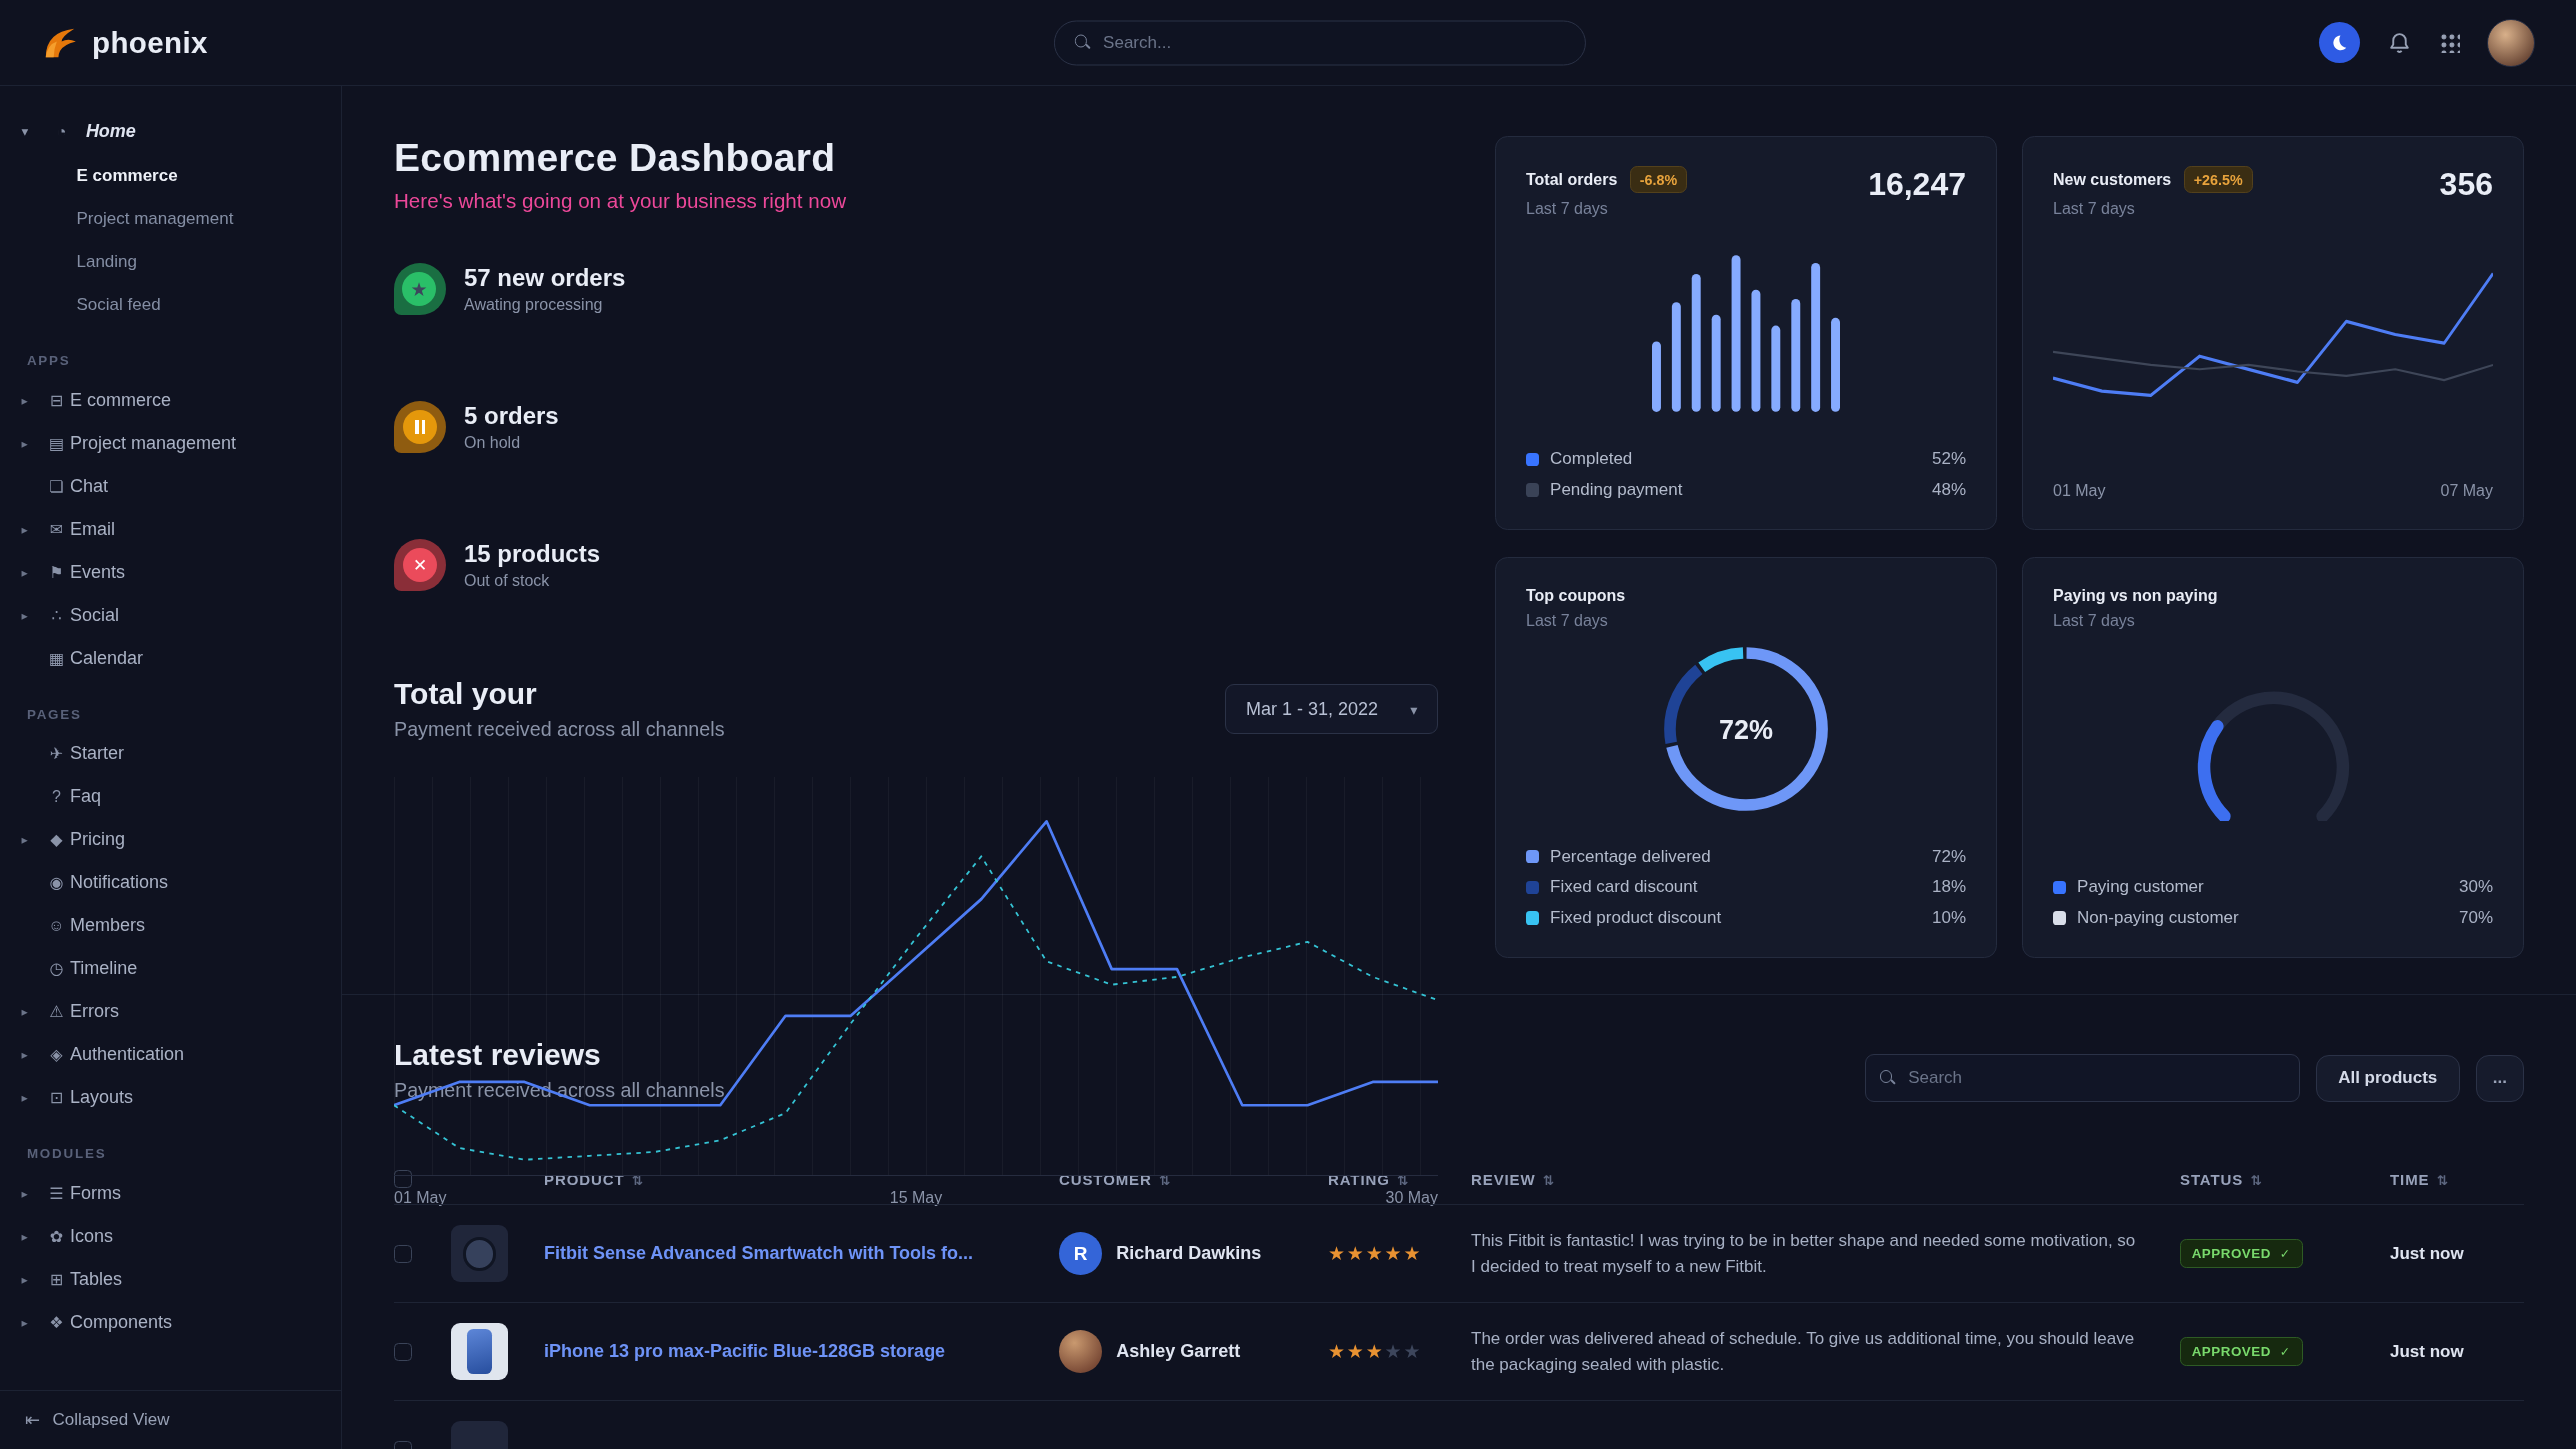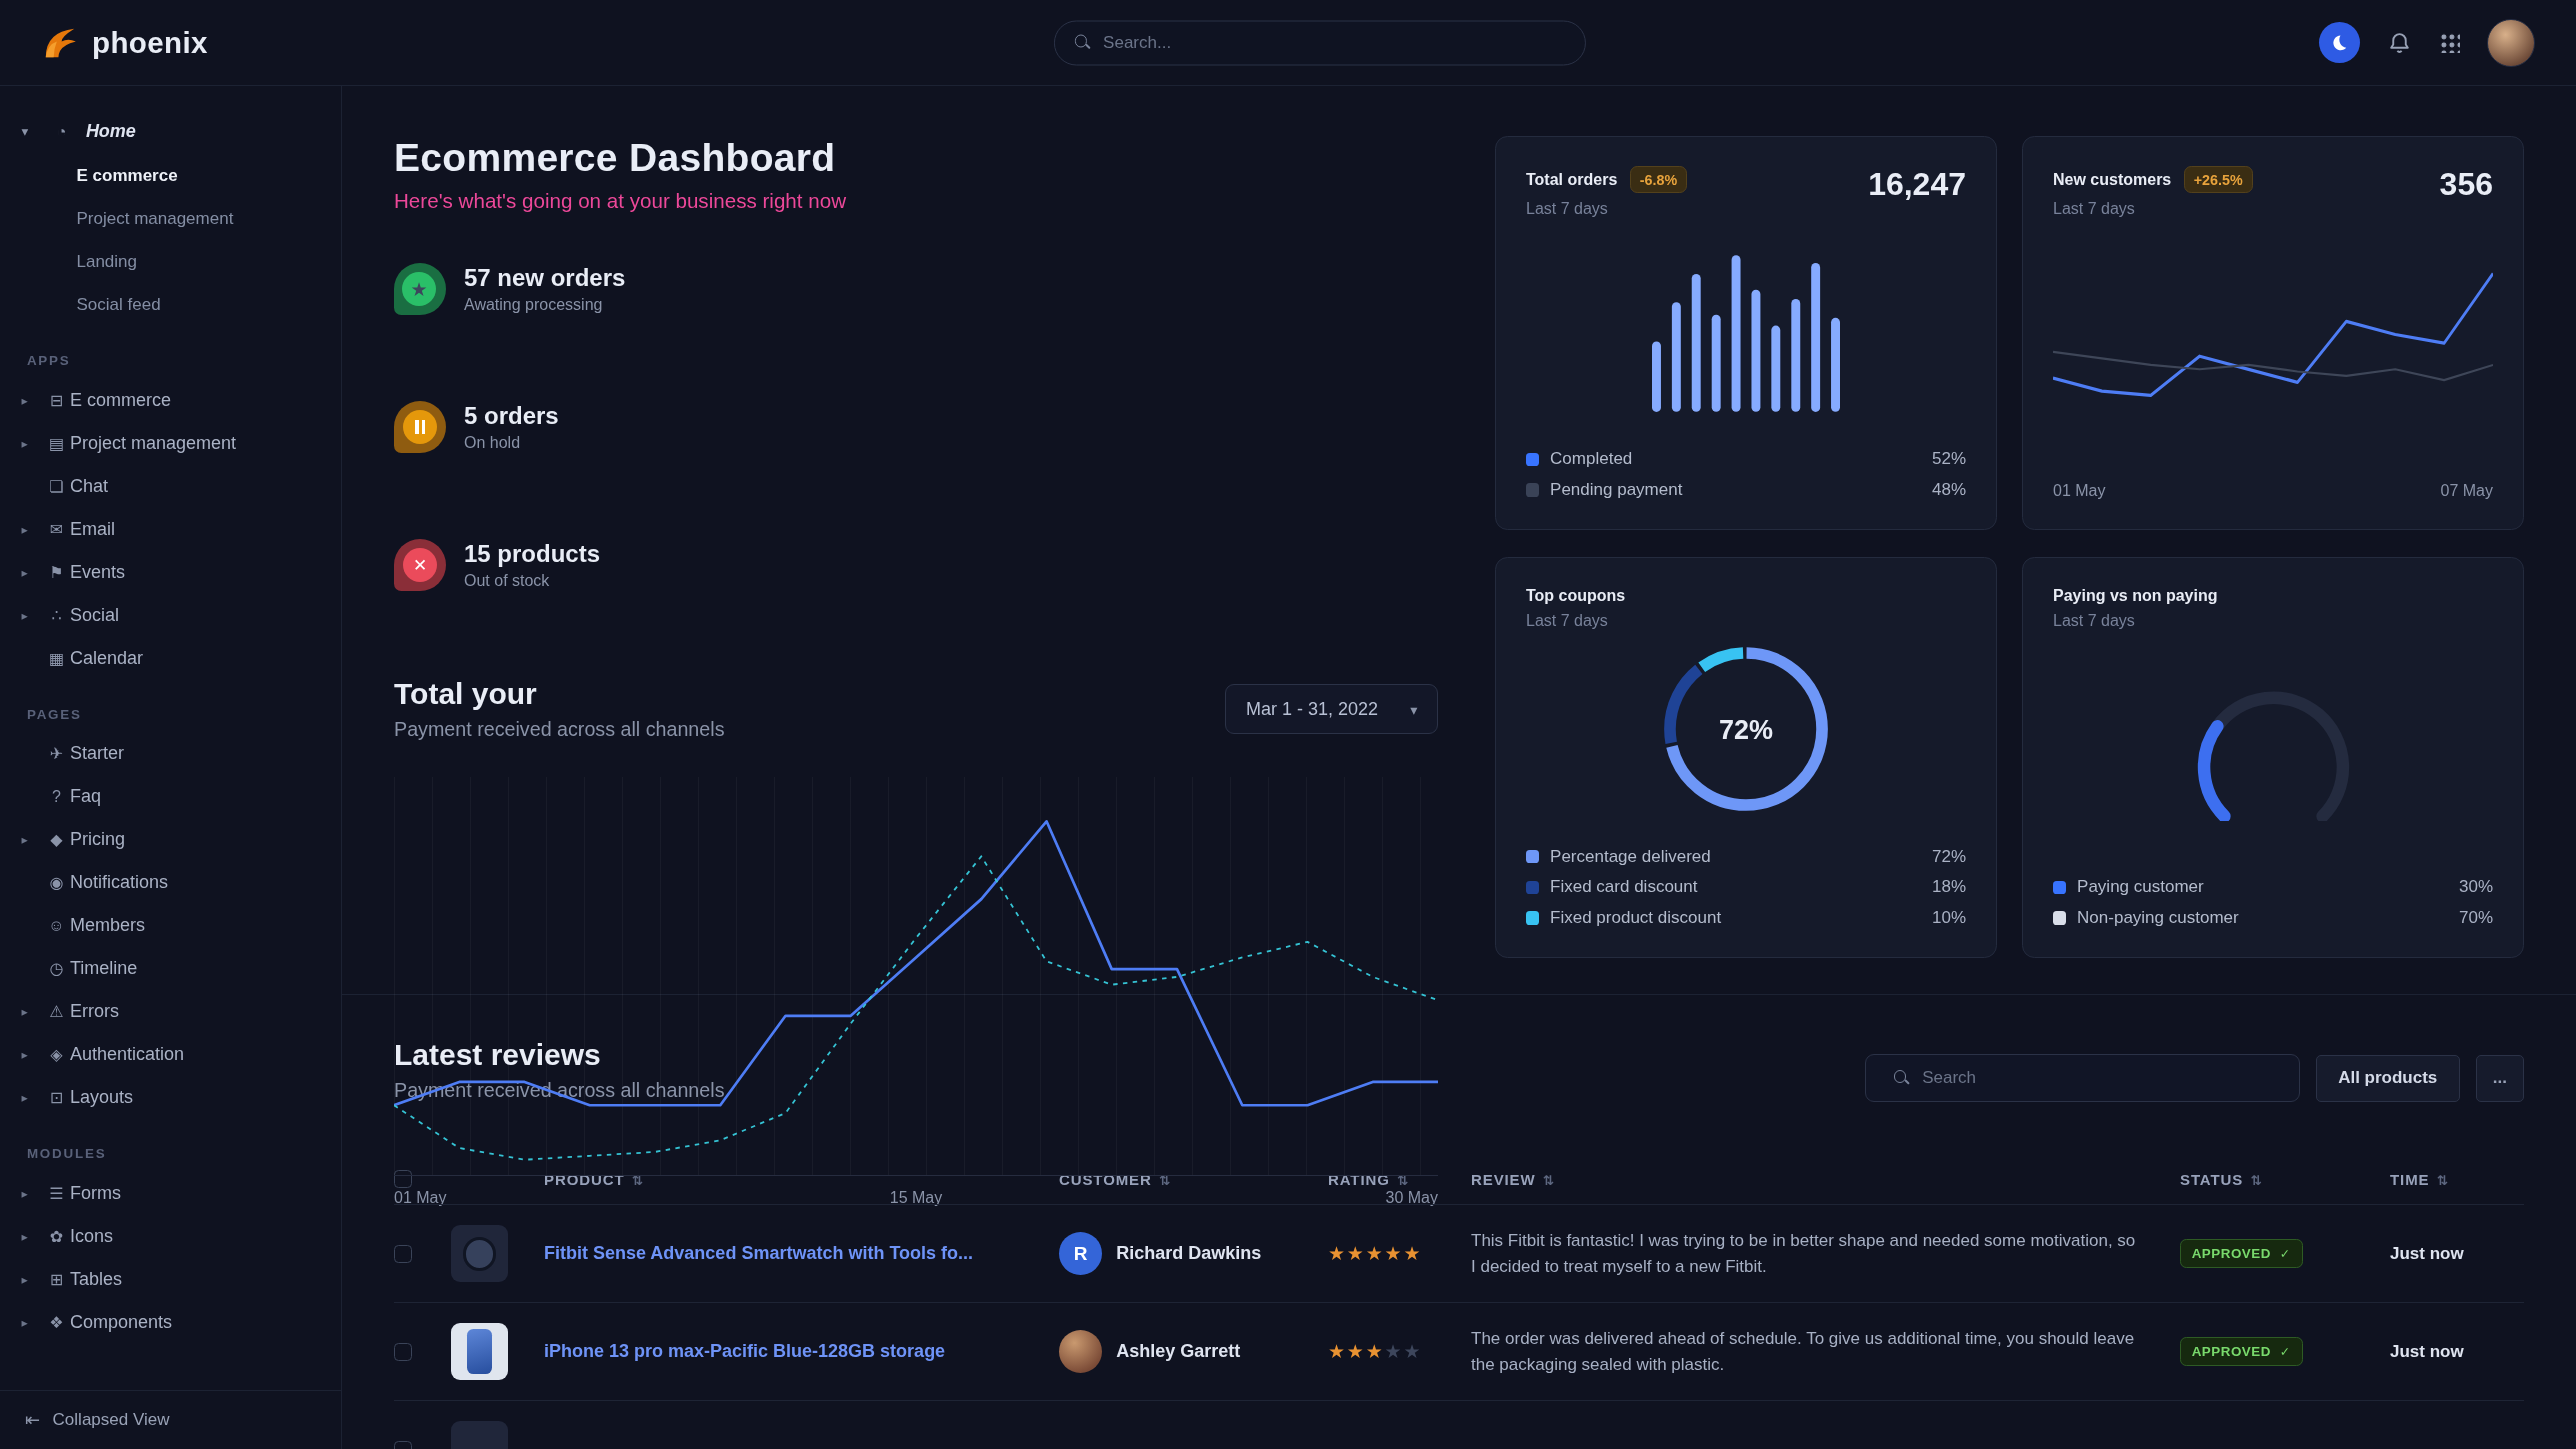--- a/index.html
+++ b/index.html
@@ -125,22 +125,22 @@
   .nc-chart svg { width: 100%; height: 100%; display: block; }
   .nc-labels { display: flex; justify-content: space-between; font-size: 16px; color: #8a93a8; margin-top: 12.5px; }
   .donut-wrap { position: relative; width: 170px; margin: 14.3px auto 16px; }
   .donut-center { position: absolute; inset: 0; display: flex; align-items: center; justify-content: center; font-size: 27px; font-weight: 700; color: #e9edf6; }
   .gauge-wrap { flex: 1; display: flex; align-items: center; justify-content: center; }
 
   
   .reviews { border-top: 0.9px solid #1c2233; flex: 1; padding: 43px 52px 0 52px; }
   .reviews-head { display: flex; justify-content: space-between; align-items: flex-end; }
   .reviews-controls { display: flex; align-items: center; gap: 16px; }
-  .rsearch { width: 435px; height: 48px; border: 0.9px solid #2b3247; border-radius: 9px; display: flex; align-items: center; gap: 12.5px; padding: 0 28px; background: #111526; }
-  .btn-outline { background: #161b2c; border: 0.9px solid #2b3247; color: #d4dae8; font-size: 17px; font-weight: 600; border-radius: 5px; padding: 12.5px 21.5px; }
+  .rsearch { width: 435px; height: 48px; border: 0.9px solid #2b3247; border-radius: 9px; display: flex; align-items: center; gap: 12.5px; padding: 0 14px; background: #111526; }
+  .btn-outline { background: #161b2c; border: 0.9px solid #2b3247; color: #d4dae8; font-size: 17px; font-weight: 600; border-radius: 13px; padding: 12.5px 21.5px; }
   .btn-sm { padding: 12.5px 16px; color: #9aa3b8; }
 
   .table { margin-top: 52px; }
   .thead, .trow { display: grid; grid-template-columns: 57px 93px 515px 269px 143px 1fr 210px 134px; align-items: center; }
   .thead { height: 50px; }
   .hcell { font-size: 15px; font-weight: 700; letter-spacing: 0.9px; color: #98a2ba; display: flex; align-items: center; gap: 7.2px; cursor: pointer; }
   .sort::before { content: "⇅"; color: #5d6780; font-size: 13.4px; }
   .trow { height: 98px; border-top: 0.9px solid #1e2435; }
   .checkbox { width: 18px; height: 18px; border: 1.8px solid #3a4358; border-radius: 4.5px; display: block; cursor: pointer; }
   .thumb { width: 57px; height: 57px; border-radius: 9px; position: relative; overflow: hidden; display: block; }

